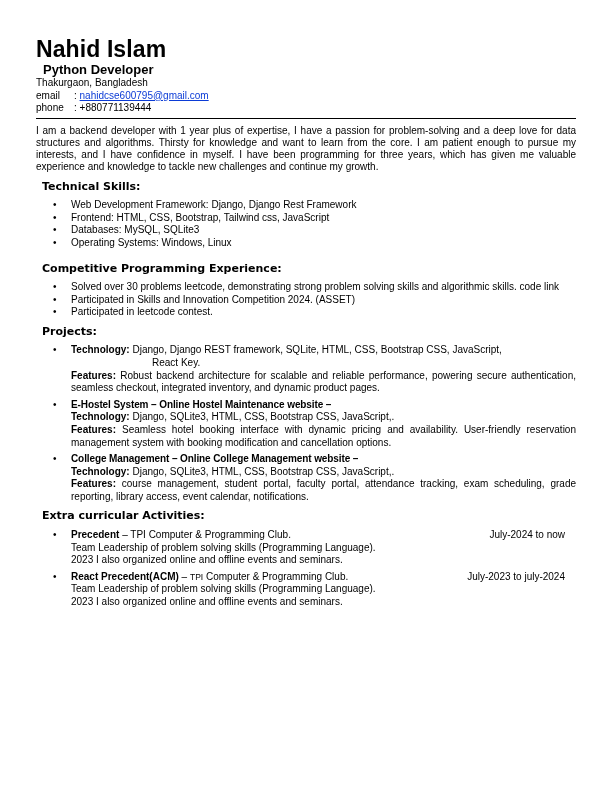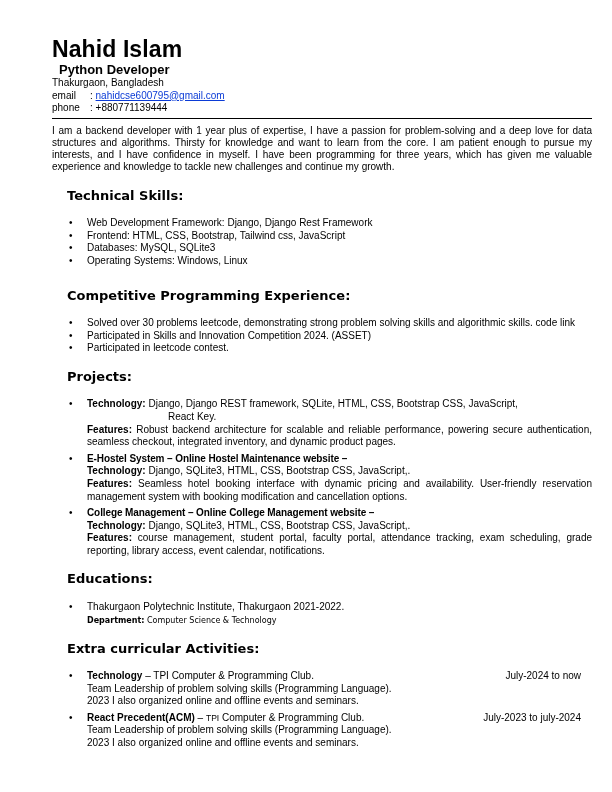--- a/index.html
+++ b/index.html
@@ -1,25 +1,25 @@
 <!DOCTYPE html>
 <html><head>
   <meta charset="utf-8">
   <style>
     html, body { margin: 0; padding: 0; background: #ffffff; }
     body { width: 612px; height: 792px; position: relative; overflow: hidden; color: #000; }
-    .page { position: absolute; left: 52px; top: 36px; width: 540px; font-family: "Liberation Sans", sans-serif; font-size: 10px; line-height: 12.6px; }
+    .page { position: absolute; left: 36px; top: 36px; width: 540px; font-family: "Liberation Sans", sans-serif; font-size: 10px; line-height: 12.6px; }
     .name { font-size: 23px; font-weight: bold; line-height: 26px; margin: 0; letter-spacing: 0.1px; }
     .role { font-size: 13px; font-weight: bold; line-height: 15px; margin: 0; padding-left: 7px; }
     .contact-line { font-size: 10px; line-height: 12.5px; }
     .contact-label { display: inline-block; width: 38px; }
     .link { color: #0b3bd6; text-decoration: underline; }
     .rule { border: 0; border-top: 1.2px solid #000; margin: 3px 0 6px 0; }
     .summary { text-align: justify; line-height: 12.3px; margin: 0 0 5px 0; }
-    .section-title { font-family: "DejaVu Sans", sans-serif; font-weight: bold; font-size: 13px; line-height: 13.5px; margin: 15px; }
+    .section-title { font-family: "DejaVu Sans", sans-serif; font-weight: bold; font-size: 11px; line-height: 13.5px; margin: 6px; }
     ul.bul { list-style: none; margin: 0; padding: 0 0 0 35px; }
     ul.bul li { position: relative; line-height: 12.6px; text-align: justify; }
     ul.bul li::before { content: "•"; position: absolute; left: -18px; top: 0; font-size: 10px; }
     .blk { margin-bottom: 4px; }
     .proj-title { font-weight: bold; letter-spacing: -0.1px; }
     .b { font-weight: bold; }
     .indent-cont { padding-left: 81px; display: block; }
     .dept { font-family: "DejaVu Sans", sans-serif; font-size: 8px; line-height: 13px; }
     .dept .b { font-weight: bold; }
     .act-head { display: flex; justify-content: space-between; padding-right: 11px; }
@@ -101,39 +101,27 @@
           <span>Django, SQLite3, HTML, CSS, Bootstrap CSS, JavaScript,.</span>
         </div>
         <div>
           <span class="b">Features:</span>
           <span>course management, student portal, faculty portal, attendance tracking, exam scheduling, grade reporting, library access, event calendar, notifications.</span>
         </div>
       </li>
     </ul>
   </div>
 
-  <div>
-    <div class="section-title">Educations:</div>
-    <ul class="bul">
-      <li>
-        <div>Thakurgaon Polytechnic Institute, Thakurgaon  2021-2022.</div>
-        <div class="dept">
-          <span class="b">Department:</span>
-          <span>Computer Science &amp; Technology</span>
-        </div>
-      </li>
-    </ul>
-  </div>
 
   <div>
     <div class="section-title">Extra curricular Activities:</div>
     <ul class="bul">
       <li class="blk">
         <div class="act-head">
-          <span><span class="b">Technology</span><span> – TPI Computer &amp; Programming Club.</span></span>
+          <span><span class="b">Precedent</span><span> – TPI Computer &amp; Programming Club.</span></span>
           <span>July-2024 to now</span>
         </div>
         <div>Team Leadership of  problem solving skills  (Programming Language).</div>
         <div>2023 I also organized online and offline events and seminars.</div>
       </li>
       <li>
         <div class="act-head">
           <span><span class="b">React Precedent(ACM)</span><span> – </span><span class="small-caps">TPI</span><span> Computer &amp; Programming Club.</span></span>
           <span>July-2023 to july-2024</span>
         </div>

